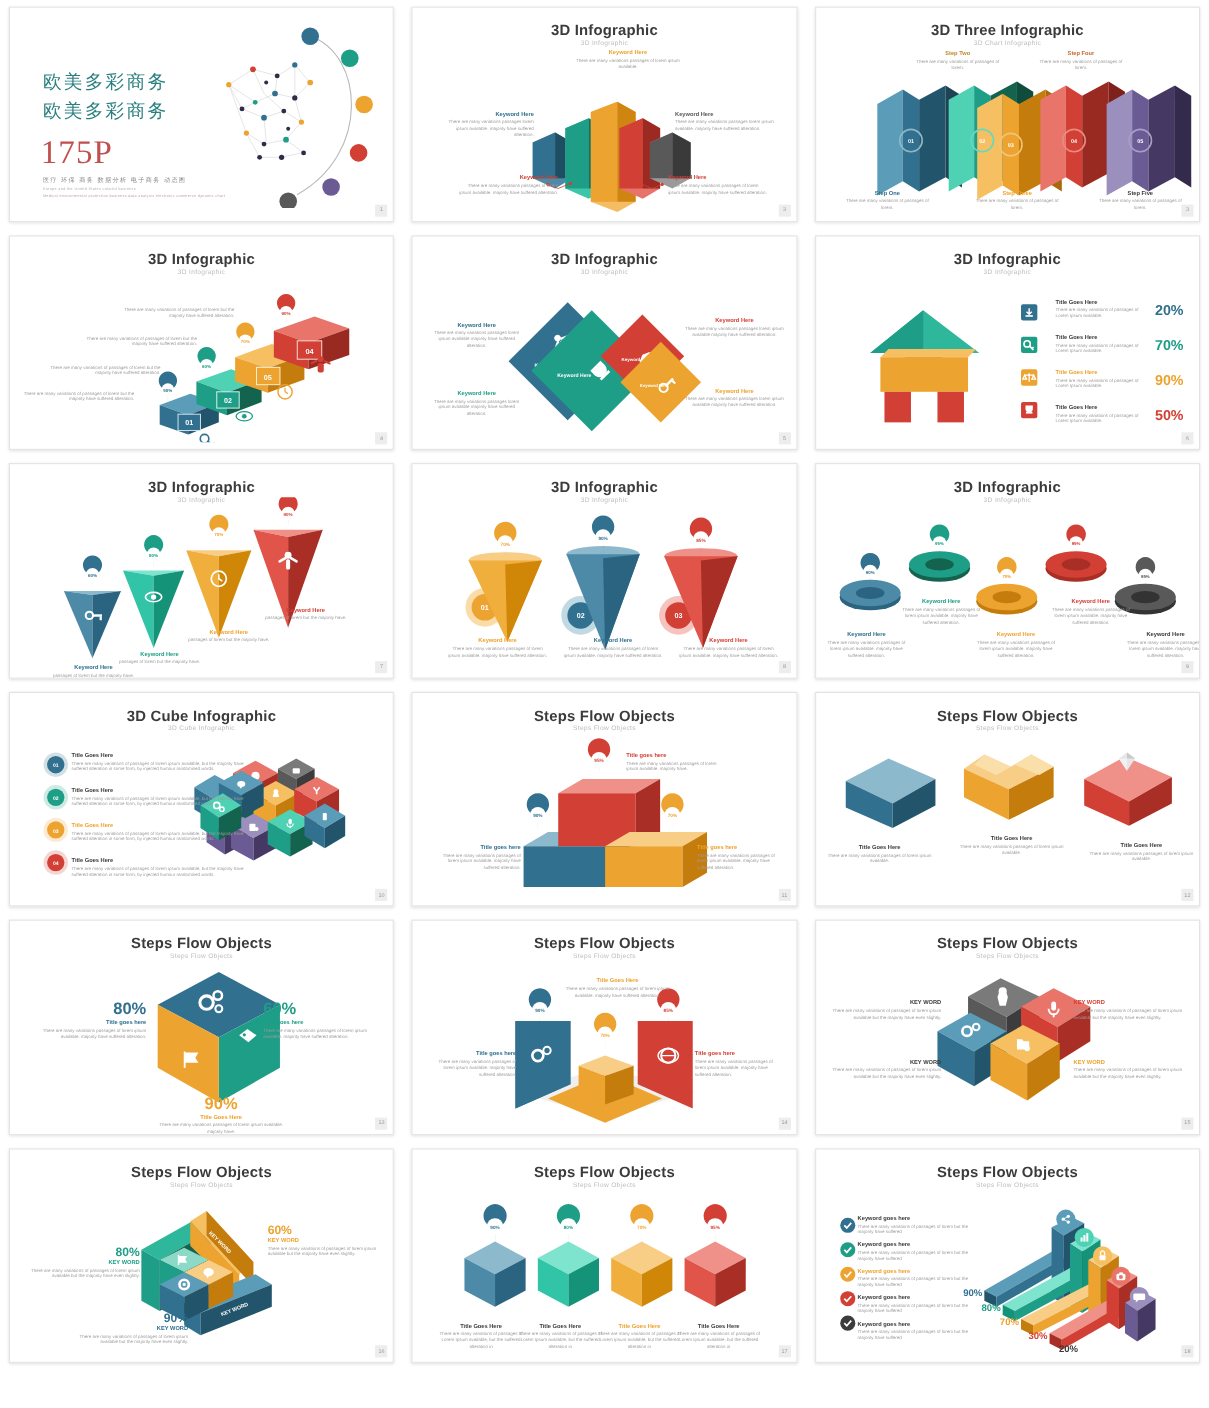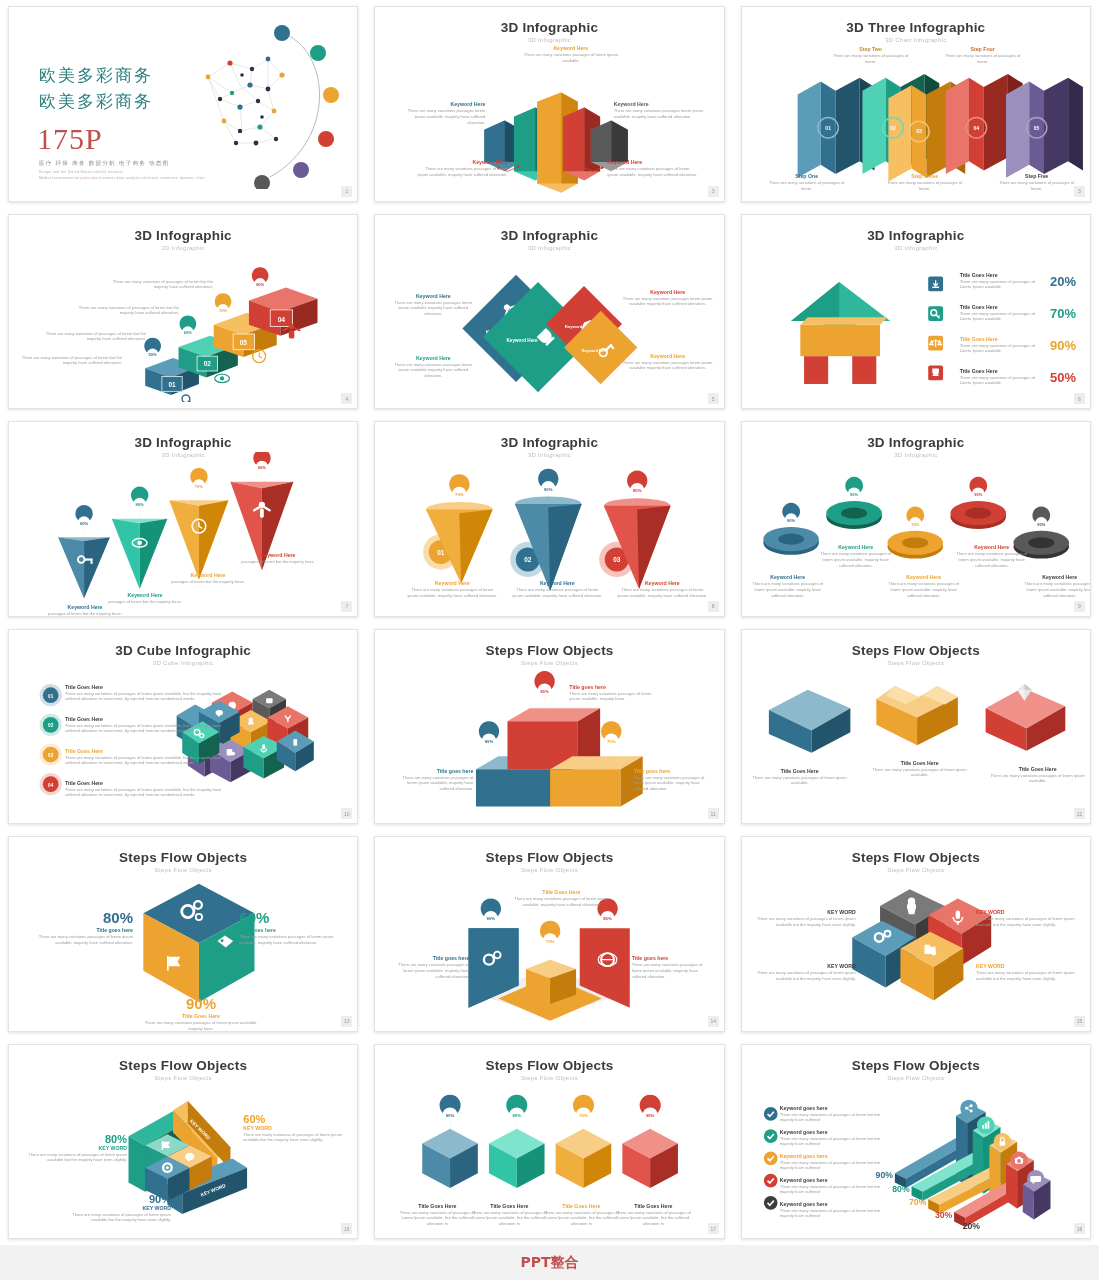--- a/index.html
+++ b/index.html
@@ -1293,16 +1293,13 @@
         <div style="position:absolute;left:38px;top:126px;width:104px;">
           <div class="kw" style="color:#3b3b3b;">Keyword goes here</div>
           <div class="bd">There are many variations of passages of lorem but the majority have suffered</div>
         </div>
       </div>
       <div class="pno">18</div>
     </div>
 
   </div>
 
-  <div class="footer">
-    <span>PPT整合</span>
-  </div>
 </div>
 
 </body></html>

